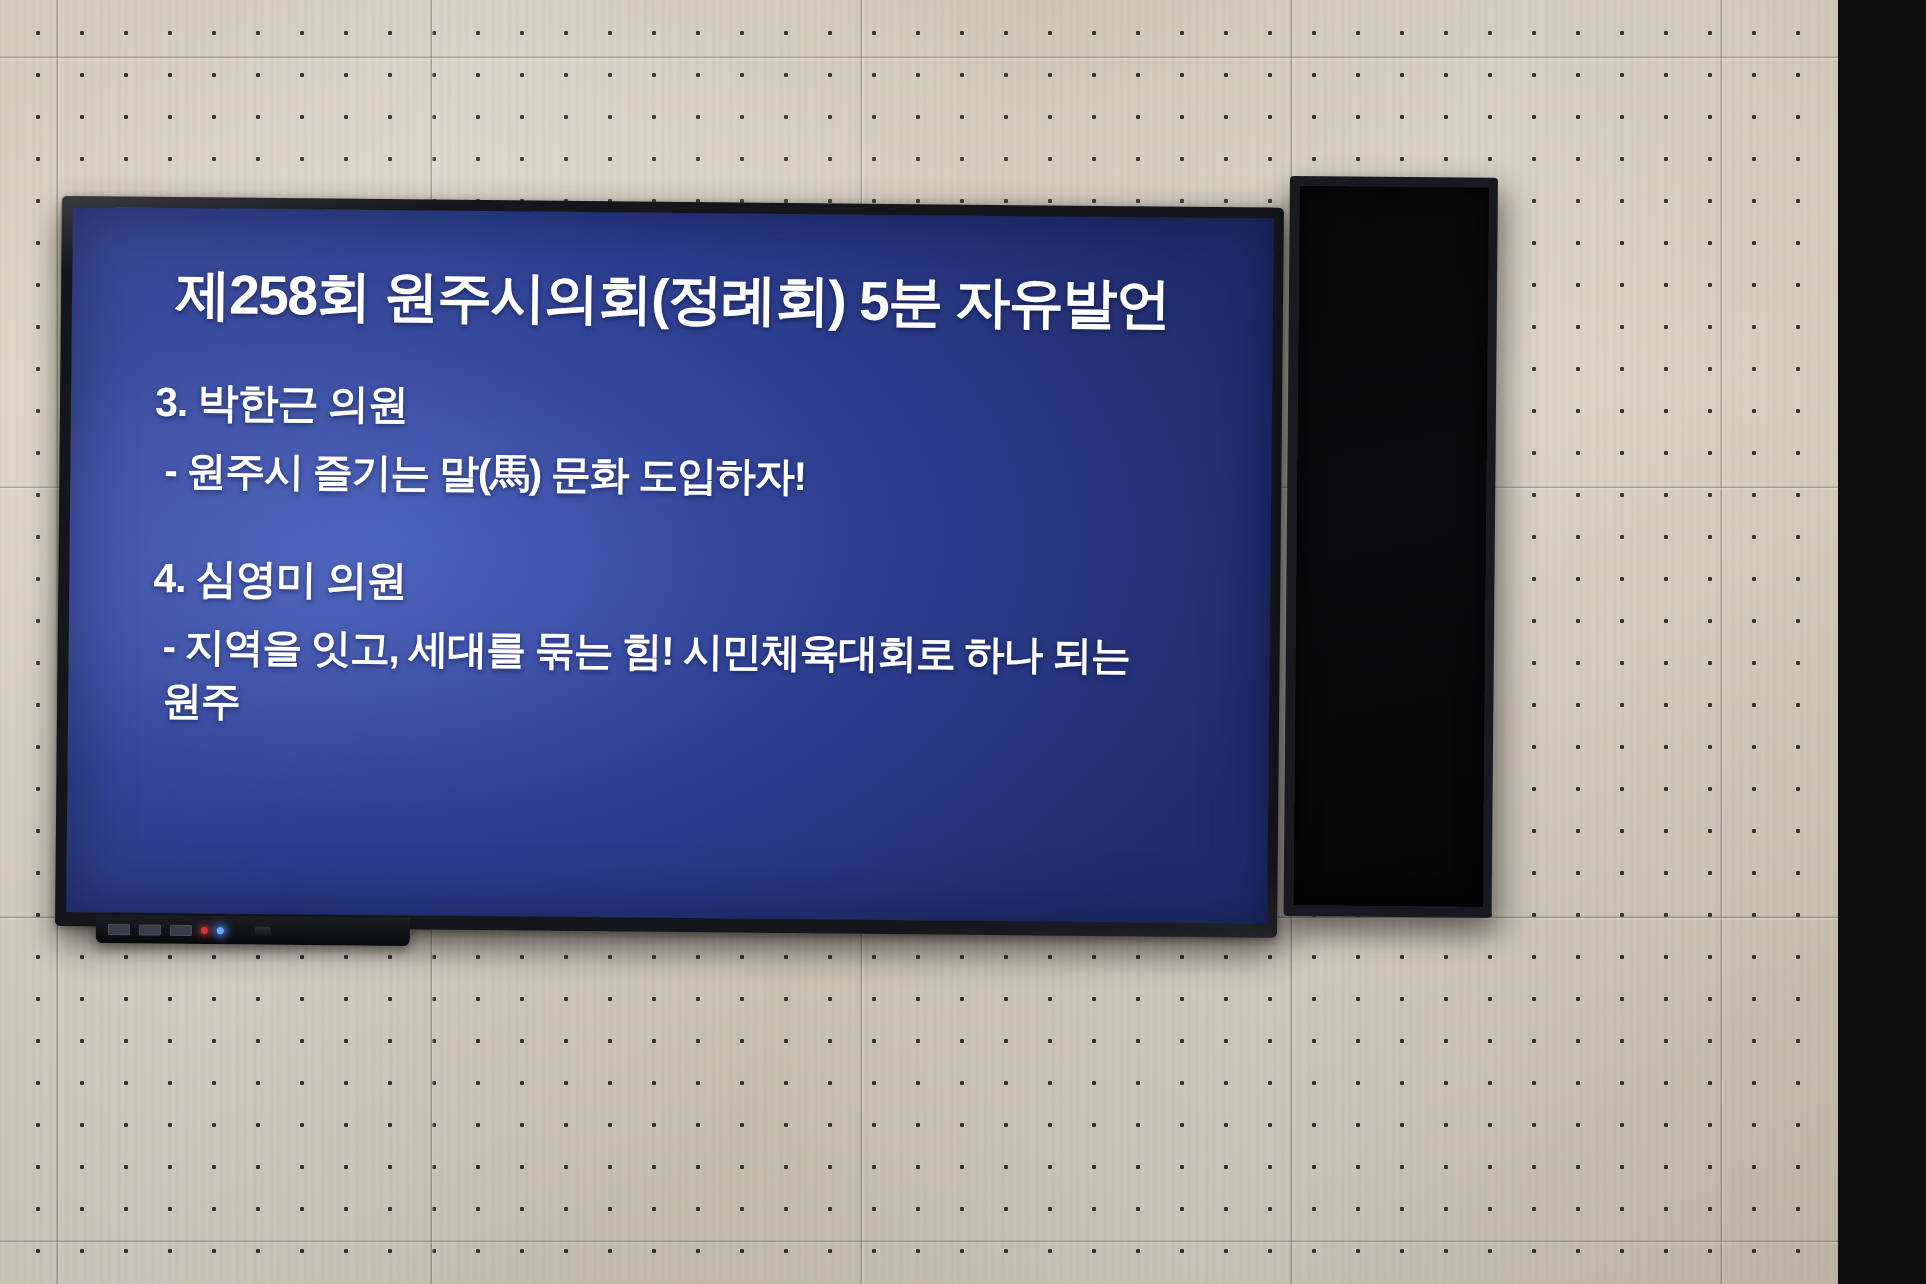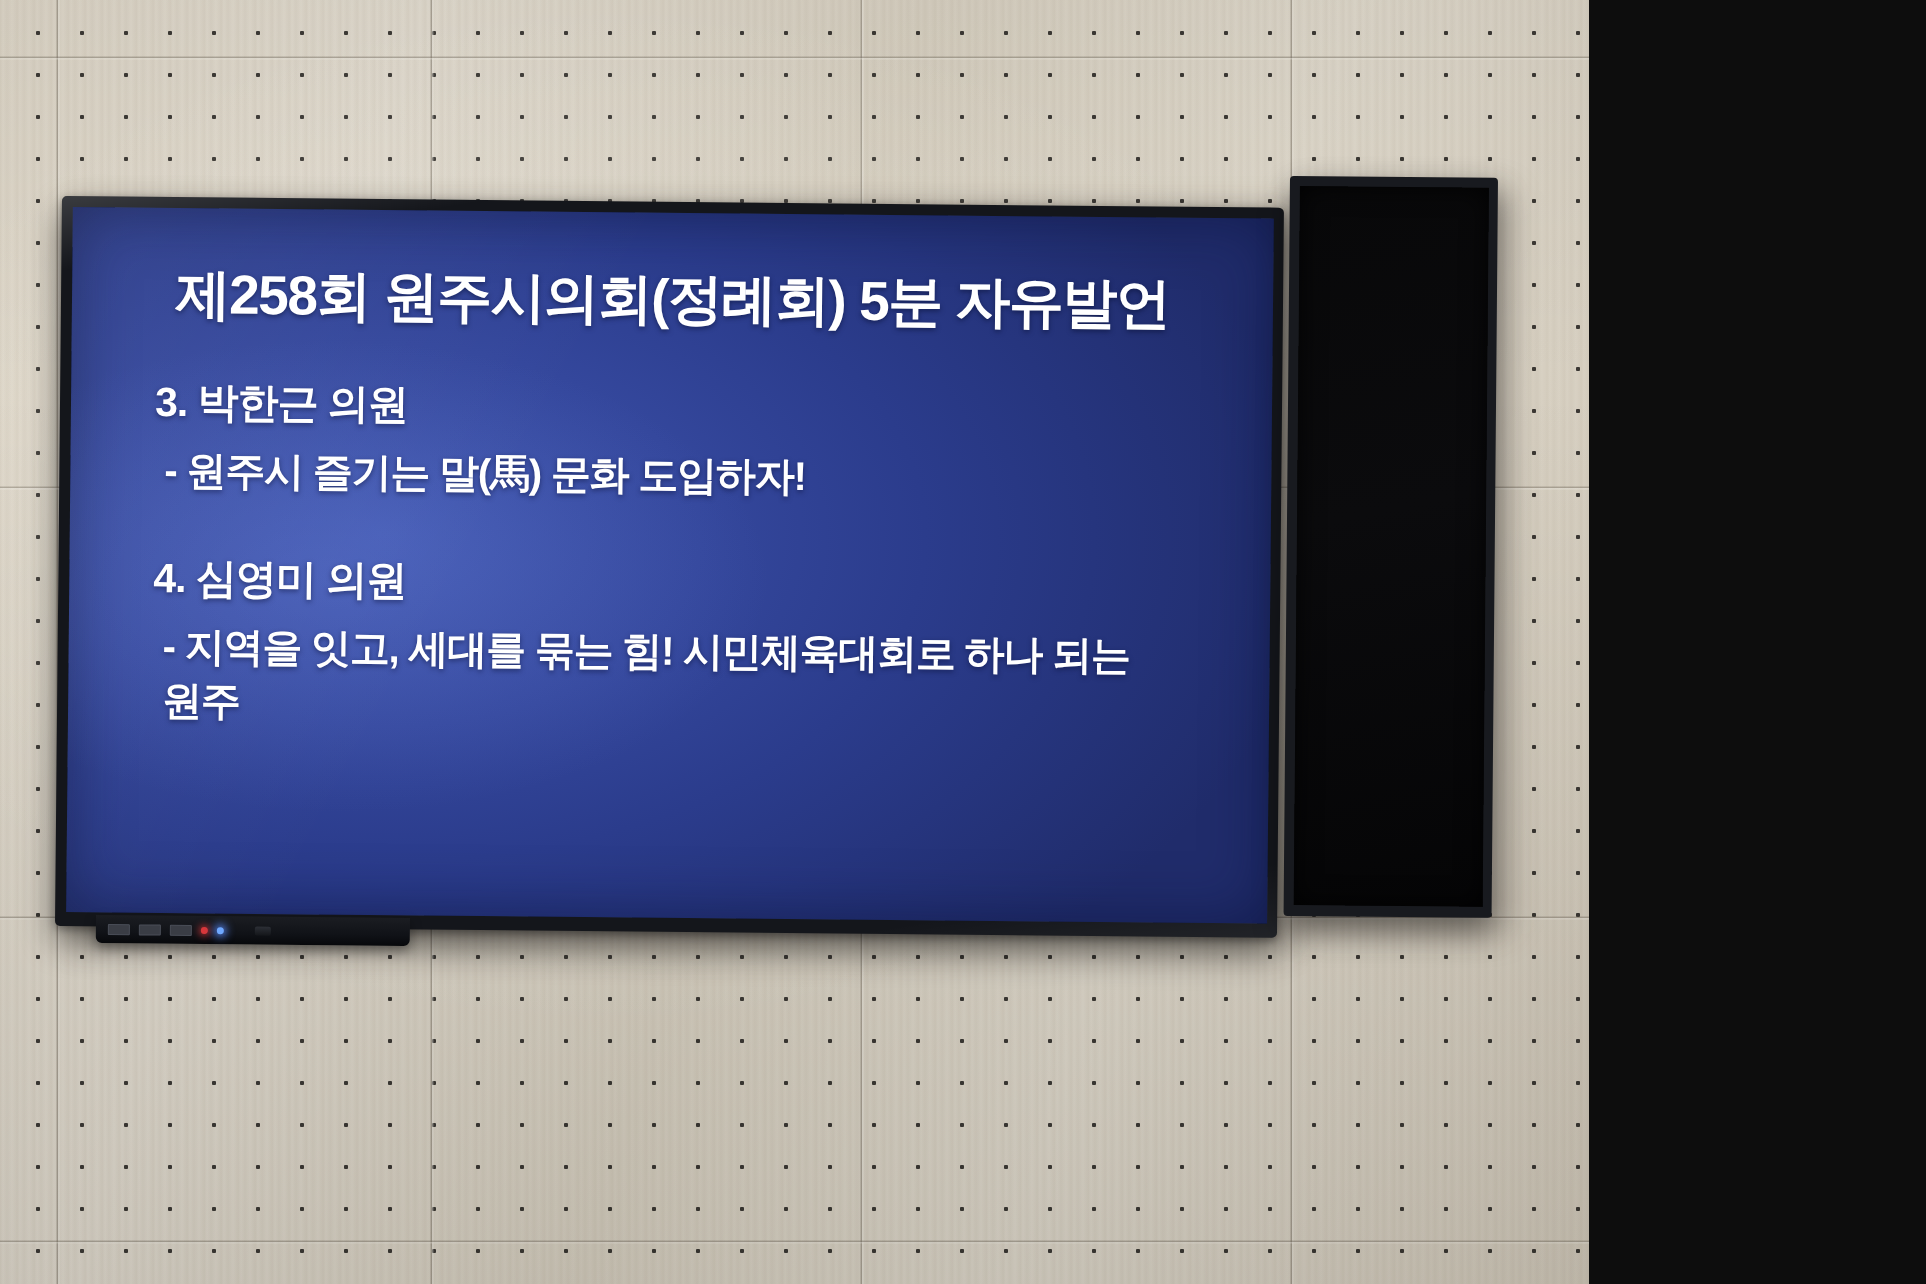--- a/index.html
+++ b/index.html
@@ -7,21 +7,21 @@
     margin: 0;
     padding: 0;
     background: #0d0d0d;
   }
   body {
     font-family: "Liberation Sans", "DejaVu Sans", sans-serif;
   }
 
   #stage {
     position: relative;
-    width: 1589px;
+    width: 1838px;
     height: 1284px;
     overflow: hidden;
     background: #cfc6b6;
   }
 
   
   .wall {
     position: absolute;
     inset: 0;
     background:

